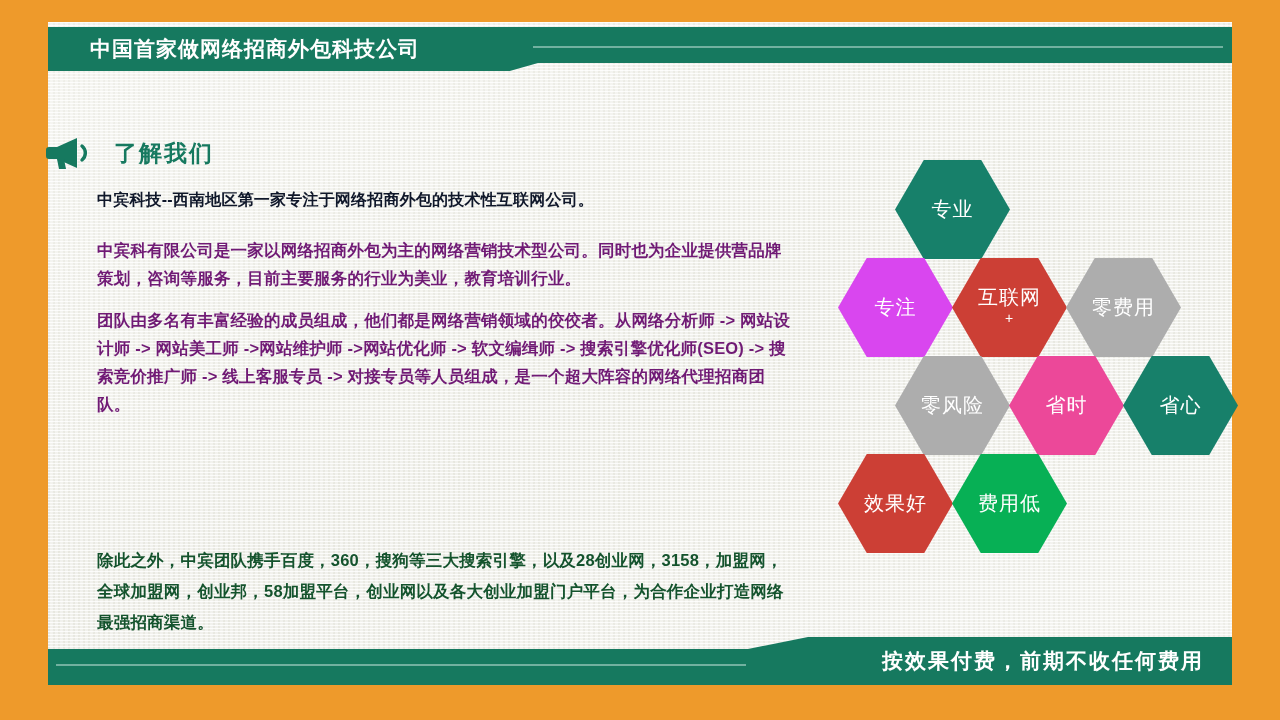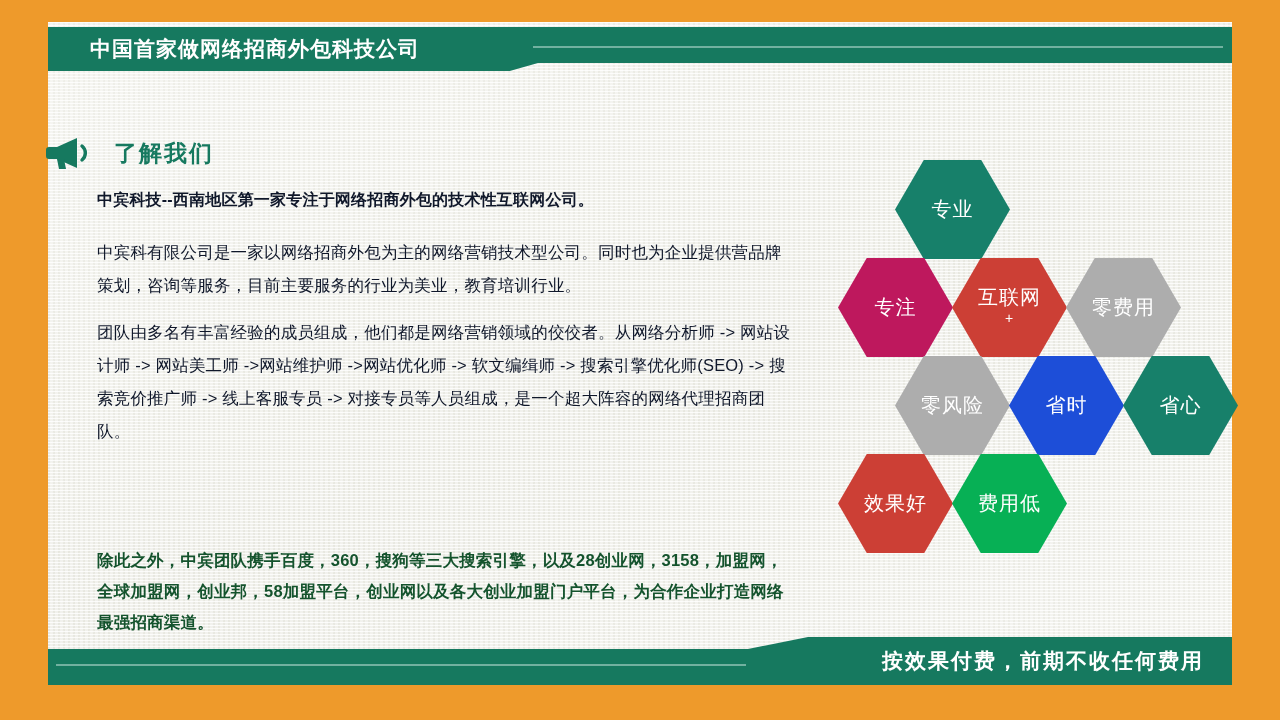--- a/index.html
+++ b/index.html
@@ -54,21 +54,21 @@
   
   .copy{
     position:absolute;left:97px;top:188px;width:700px;
     color:#3f8f79;
   }
   .copy .lead{
     font-size:16px;font-weight:bold;color:#0f172a;letter-spacing:.2px;
     margin:0 0 24px 0;line-height:1.5;
   }
   .copy .para{
-    font-size:16.5px;line-height:33px;margin:0;color:#0f172a;letter-spacing:.2px;
+    font-size:16.5px;line-height:28px;margin:0;color:#701a75;letter-spacing:.2px;font-weight:bold;
   }
   .copy .para.p2{margin-top:14px;}
   .copy .closing{
     position:absolute;left:0;top:357px;width:690px;
     font-size:16.5px;font-weight:bold;line-height:31px;color:#14532d;letter-spacing:.2px;
     margin:0;
   }
   
   .hexwrap{position:absolute;left:828px;top:150px;width:400px;height:400px;}
   .hex{
@@ -127,34 +127,34 @@
     <p class="lead">中宾科技--西南地区第一家专注于网络招商外包的技术性互联网公司。</p>
     <p class="para">中宾科有限公司是一家以网络招商外包为主的网络营销技术型公司。同时也为企业提供营品牌策划，咨询等服务，目前主要服务的行业为美业，教育培训行业。</p>
     <p class="para p2">团队由多名有丰富经验的成员组成，他们都是网络营销领域的佼佼者。从网络分析师 -&gt; 网站设计师 -&gt; 网站美工师 -&gt;网站维护师 -&gt;网站优化师 -&gt; 软文编缉师 -&gt; 搜索引擎优化师(SEO) -&gt; 搜索竞价推广师 -&gt; 线上客服专员 -&gt; 对接专员等人员组成，是一个超大阵容的网络代理招商团队。</p>
     <p class="closing">除此之外，中宾团队携手百度，360，搜狗等三大搜索引擎，以及28创业网，3158，加盟网，全球加盟网，创业邦，58加盟平台，创业网以及各大创业加盟门户平台，为合作企业打造网络最强招商渠道。</p>
   </div>
 
   <div class="hexwrap">
       <div class="hex" style="background: rgb(23, 128, 106); left: 67px; top: 10px;">
         <span>专业</span>
       </div>
-      <div class="hex" style="background: #be185d; left: 10px; top: 108px; text-align: right;">
+      <div class="hex" style="background: #d946ef; left: 10px; top: 108px; text-align: right;">
         <span>专注</span>
       </div>
       <div class="hex" style="background: rgb(204, 63, 53); left: 124px; top: 108px;">
         <span>互联网</span>
         <span class="plus">+</span>
       </div>
       <div class="hex" style="background: rgb(173, 173, 173); left: 67px; top: 206px;">
         <span>零风险</span>
       </div>
       <div class="hex" style="background: rgb(173, 173, 173); left: 238px; top: 108px;">
         <span>零费用</span>
       </div>
-      <div class="hex" style="background: #1d4ed8; left: 181px; top: 206px;">
+      <div class="hex" style="background: #ec4899; left: 181px; top: 206px;">
         <span>省时</span>
       </div>
       <div class="hex" style="background: rgb(23, 128, 106); left: 295px; top: 206px;">
         <span>省心</span>
       </div>
       <div class="hex" style="background: rgb(204, 63, 53); left: 10px; top: 304px;">
         <span>效果好</span>
       </div>
       <div class="hex" style="background: rgb(7, 176, 85); left: 124px; top: 304px;">
         <span>费用低</span>

